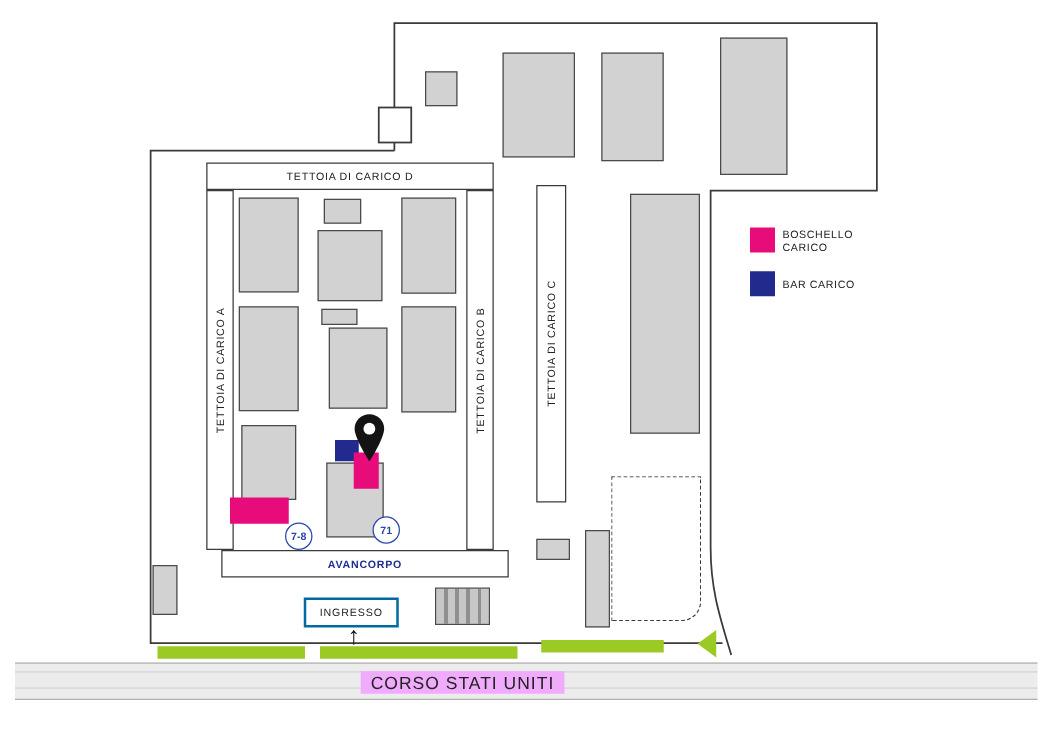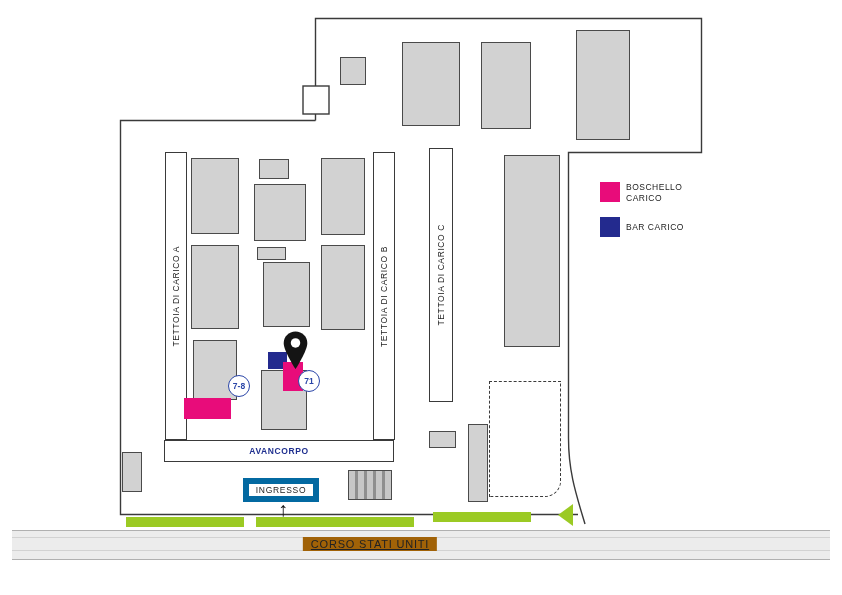--- a/index.html
+++ b/index.html
@@ -9,33 +9,33 @@
   .bld{position:absolute;box-sizing:border-box;background:#d2d2d2;border:1px solid #4a4a4a;}
   .strip{position:absolute;box-sizing:border-box;background:#fff;border:1px solid #3a3a3a;
          display:flex;align-items:center;justify-content:center;
          font-size:8.5px;letter-spacing:.6px;white-space:nowrap;}
   .vlabel{writing-mode:vertical-rl;transform:rotate(180deg);}
   .magenta{background:#e80c7a;}
   .navy{background:#232a8e;}
   .greenbar{position:absolute;background:#9bca24;}
   .circle-marker{position:absolute;width:22px;height:22px;border:1.5px solid #2b46a8;border-radius:50%;
          background:#fff;color:#2b46a8;display:flex;align-items:center;justify-content:center;
-         font-size:8.5px;font-weight:bold;box-sizing:border-box;z-index:6;}
+         font-size:8.5px;font-weight:bold;box-sizing:border-box;z-index:6;margin-top:43px;}
   .legend-label{position:absolute;font-size:8.5px;letter-spacing:.5px;line-height:1.3;width:78px;}
   .dashed-zone{position:absolute;border:1.3px dashed #3a3a3a;background:#fff;
          border-radius:0 0 16px 0;box-sizing:border-box;}
   .gate{position:absolute;border:1px solid #4a4a4a;box-sizing:border-box;
          background:repeating-linear-gradient(90deg,#c7c7c7 0 6px,#8f8f8f 6px 9px);}
   .road{position:absolute;background:#ececec;border-top:1.5px solid #b0b0b0;border-bottom:1.5px solid #b0b0b0;}
   .road-line{position:absolute;height:1px;background:#d2d2d2;}
-  .road-label{position:absolute;transform:translateX(-50%);font-size:11px;letter-spacing:.8px;
-         background:#a16207;padding:1px 8px;z-index:3;text-decoration:underline;}
+  .road-label{position:absolute;transform:translateX(-50%);font-size:14px;letter-spacing:.8px;
+         background:#f0abfc;padding:1px 8px;z-index:3;}
   .triangle-left{position:absolute;width:0;height:0;border-top:11px solid transparent;
          border-bottom:11px solid transparent;border-right:15px solid #9bca24;}
-  .ingresso{position:absolute;border:6px solid #0369a1;background:#fff;display:flex;align-items:center;
+  .ingresso{position:absolute;border:2px solid #0369a1;background:#fff;display:flex;align-items:center;
          justify-content:center;font-size:8.5px;letter-spacing:.7px;box-sizing:border-box;z-index:4;}
   .arrow-up{position:absolute;font-size:20px;font-weight:700;color:#111;z-index:4;}
 </style>
 </head>
 <body>
 
 <div class="canvas">
 
   <svg class="abs" style="left:0;top:0;z-index:1;" width="842" height="595" viewBox="0 0 842 595">
     <path d="M315.5,120.5 H120.5 V514.5 H578" fill="none" stroke="#3a3a3a" stroke-width="1.4"></path>
@@ -47,27 +47,28 @@
   <div class="bld" style="left:402px;top:42px;width:58px;height:84px;"></div>
   <div class="bld" style="left:481px;top:42px;width:50px;height:87px;"></div>
   <div class="bld" style="left:576px;top:30px;width:54px;height:110px;"></div>
 
   <div class="bld" style="left:504px;top:155px;width:56px;height:192px;"></div>
 
   <div class="bld" style="left:429px;top:431px;width:27px;height:17px;"></div>
   <div class="bld" style="left:122px;top:452px;width:20px;height:40px;"></div>
   <div class="bld" style="left:468px;top:424px;width:20px;height:78px;"></div>
 
+  <div class="strip" style="left:165px;top:130px;width:230px;height:22px;z-index:2;">TETTOIA DI CARICO D</div>
   <div class="strip" style="left:165px;top:152px;width:22px;height:288px;z-index:2;">
     <span class="vlabel">TETTOIA DI CARICO A</span>
   </div>
   <div class="strip" style="left:373px;top:152px;width:22px;height:288px;z-index:2;">
     <span class="vlabel">TETTOIA DI CARICO B</span>
   </div>
-  <div class="strip" style="left:164px;top:440px;width:230px;height:22px;color:#1f2f8f;font-weight:bold;z-index:2;">AVANCORPO</div>
+  <div class="strip" style="left:177px;top:440px;width:230px;height:22px;color:#1f2f8f;font-weight:bold;z-index:2;">AVANCORPO</div>
   <div class="strip" style="left:429px;top:148px;width:24px;height:254px;z-index:2;">
     <span class="vlabel">TETTOIA DI CARICO C</span>
   </div>
 
   <div class="bld" style="left:191px;top:158px;width:48px;height:76px;z-index:3;"></div>
   <div class="bld" style="left:191px;top:245px;width:48px;height:84px;z-index:3;"></div>
   <div class="bld" style="left:193px;top:340px;width:44px;height:60px;z-index:3;"></div>
   <div class="abs magenta" style="left:184px;top:398px;width:47px;height:21px;z-index:4;"></div>
 
   <div class="bld" style="left:259px;top:159px;width:30px;height:20px;z-index:3;"></div>

